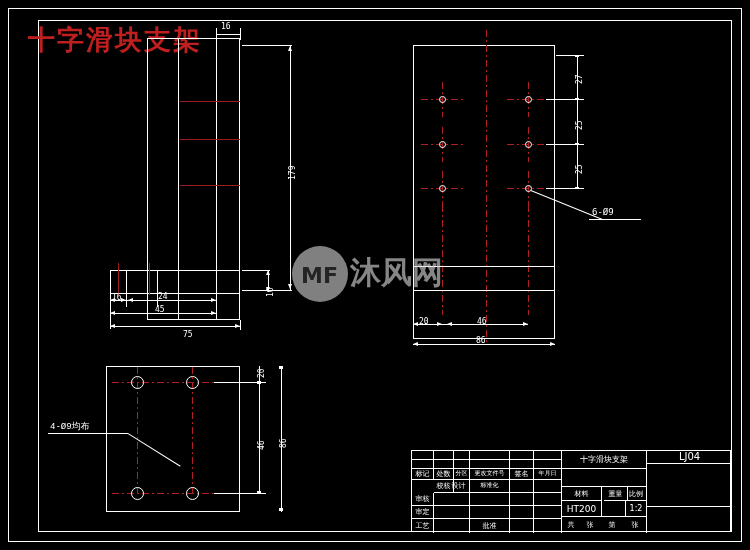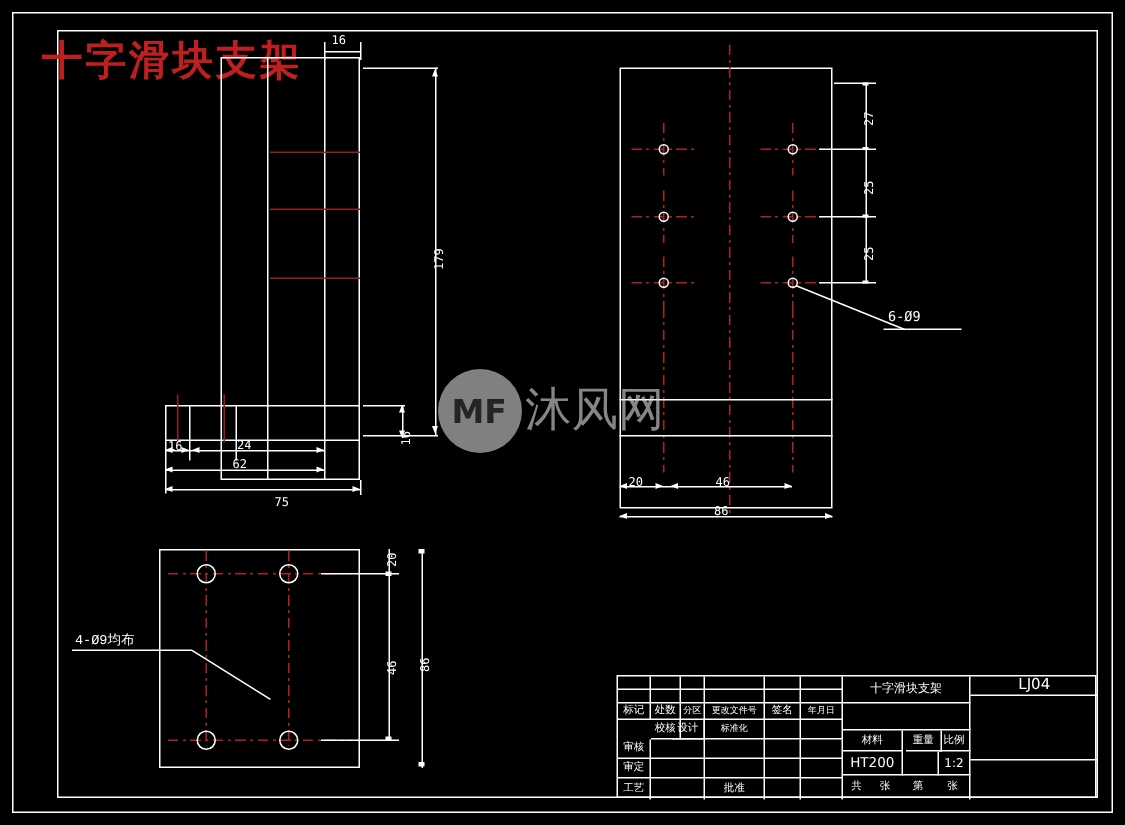--- a/index.html
+++ b/index.html
@@ -41,21 +41,21 @@
   
   #tblock{position:absolute;border:1px solid #fff;box-sizing:border-box;}
   #tblock .c{position:absolute;box-sizing:border-box;display:flex;
              align-items:center;justify-content:center;color:#fff;
              font-size:7px;line-height:8px;white-space:nowrap;overflow:hidden;}
   #tblock .c.bb{border-bottom:1px solid #fff;}
   #tblock .c.br{border-right:1px solid #fff;}
 
   
   #wm{position:absolute;left:292px;top:232px;width:186px;height:88px;opacity:.62;}
-  #wm .wmtxt{position:absolute;color:#d8d8d8;font-weight:normal;white-space:nowrap;
+  #wm .wmtxt{position:absolute;color:#d8d8d8;font-weight:bold;white-space:nowrap;
              font-family:"DejaVu Sans","Liberation Sans",sans-serif;}
   #wm .wmurl{position:absolute;color:#d0d0d0;letter-spacing:1px;white-space:nowrap;
              font-family:"DejaVu Sans","Liberation Sans",sans-serif;}
   #wmlogo{position:absolute;left:0;top:14px;width:56px;height:56px;border-radius:50%;
           background:#cfcfcf;}
   #wmlogo::after{content:"MF";position:absolute;left:9px;top:17px;color:#3a3a3a;
           font-size:22px;font-weight:bold;font-family:"DejaVu Sans","Liberation Sans",sans-serif;}
   .leader{position:absolute;height:1px;background:#fff;transform-origin:0 0;}
 </style>
 </head>
@@ -107,21 +107,21 @@
   <div class="ar l" style="left:110px;top:298px;"></div>
   <div class="ar r" style="left:121px;top:298px;"></div>
   <div class="txt" style="left:112px;top:293px;">16</div>
   <div class="ar l" style="left:128px;top:298px;"></div>
   <div class="ar r" style="left:211px;top:298px;"></div>
   <div class="txt" style="left:158px;top:292px;">24</div>
 
   <div class="ln h" style="left:110px;top:313px;width:106px;"></div>
   <div class="ar l" style="left:110px;top:311px;"></div>
   <div class="ar r" style="left:211px;top:311px;"></div>
-  <div class="txt" style="left:155px;top:305px;">62</div>
+  <div class="txt" style="left:155px;top:305px;">45</div>
 
   <div class="ln h" style="left:110px;top:326px;width:130px;"></div>
   <div class="ar l" style="left:110px;top:324px;"></div>
   <div class="ar r" style="left:235px;top:324px;"></div>
   <div class="txt" style="left:167px;top:330px;margin-left:16px;">75</div>
   <div class="ln v" style="left:110px;top:293px;height:36px;"></div>
   <div class="ln v" style="left:126px;top:293px;height:14px;"></div>
   <div class="ln v" style="left:157px;top:293px;height:14px;"></div>
   <div class="ln v" style="left:240px;top:320px;height:10px;"></div>
 

